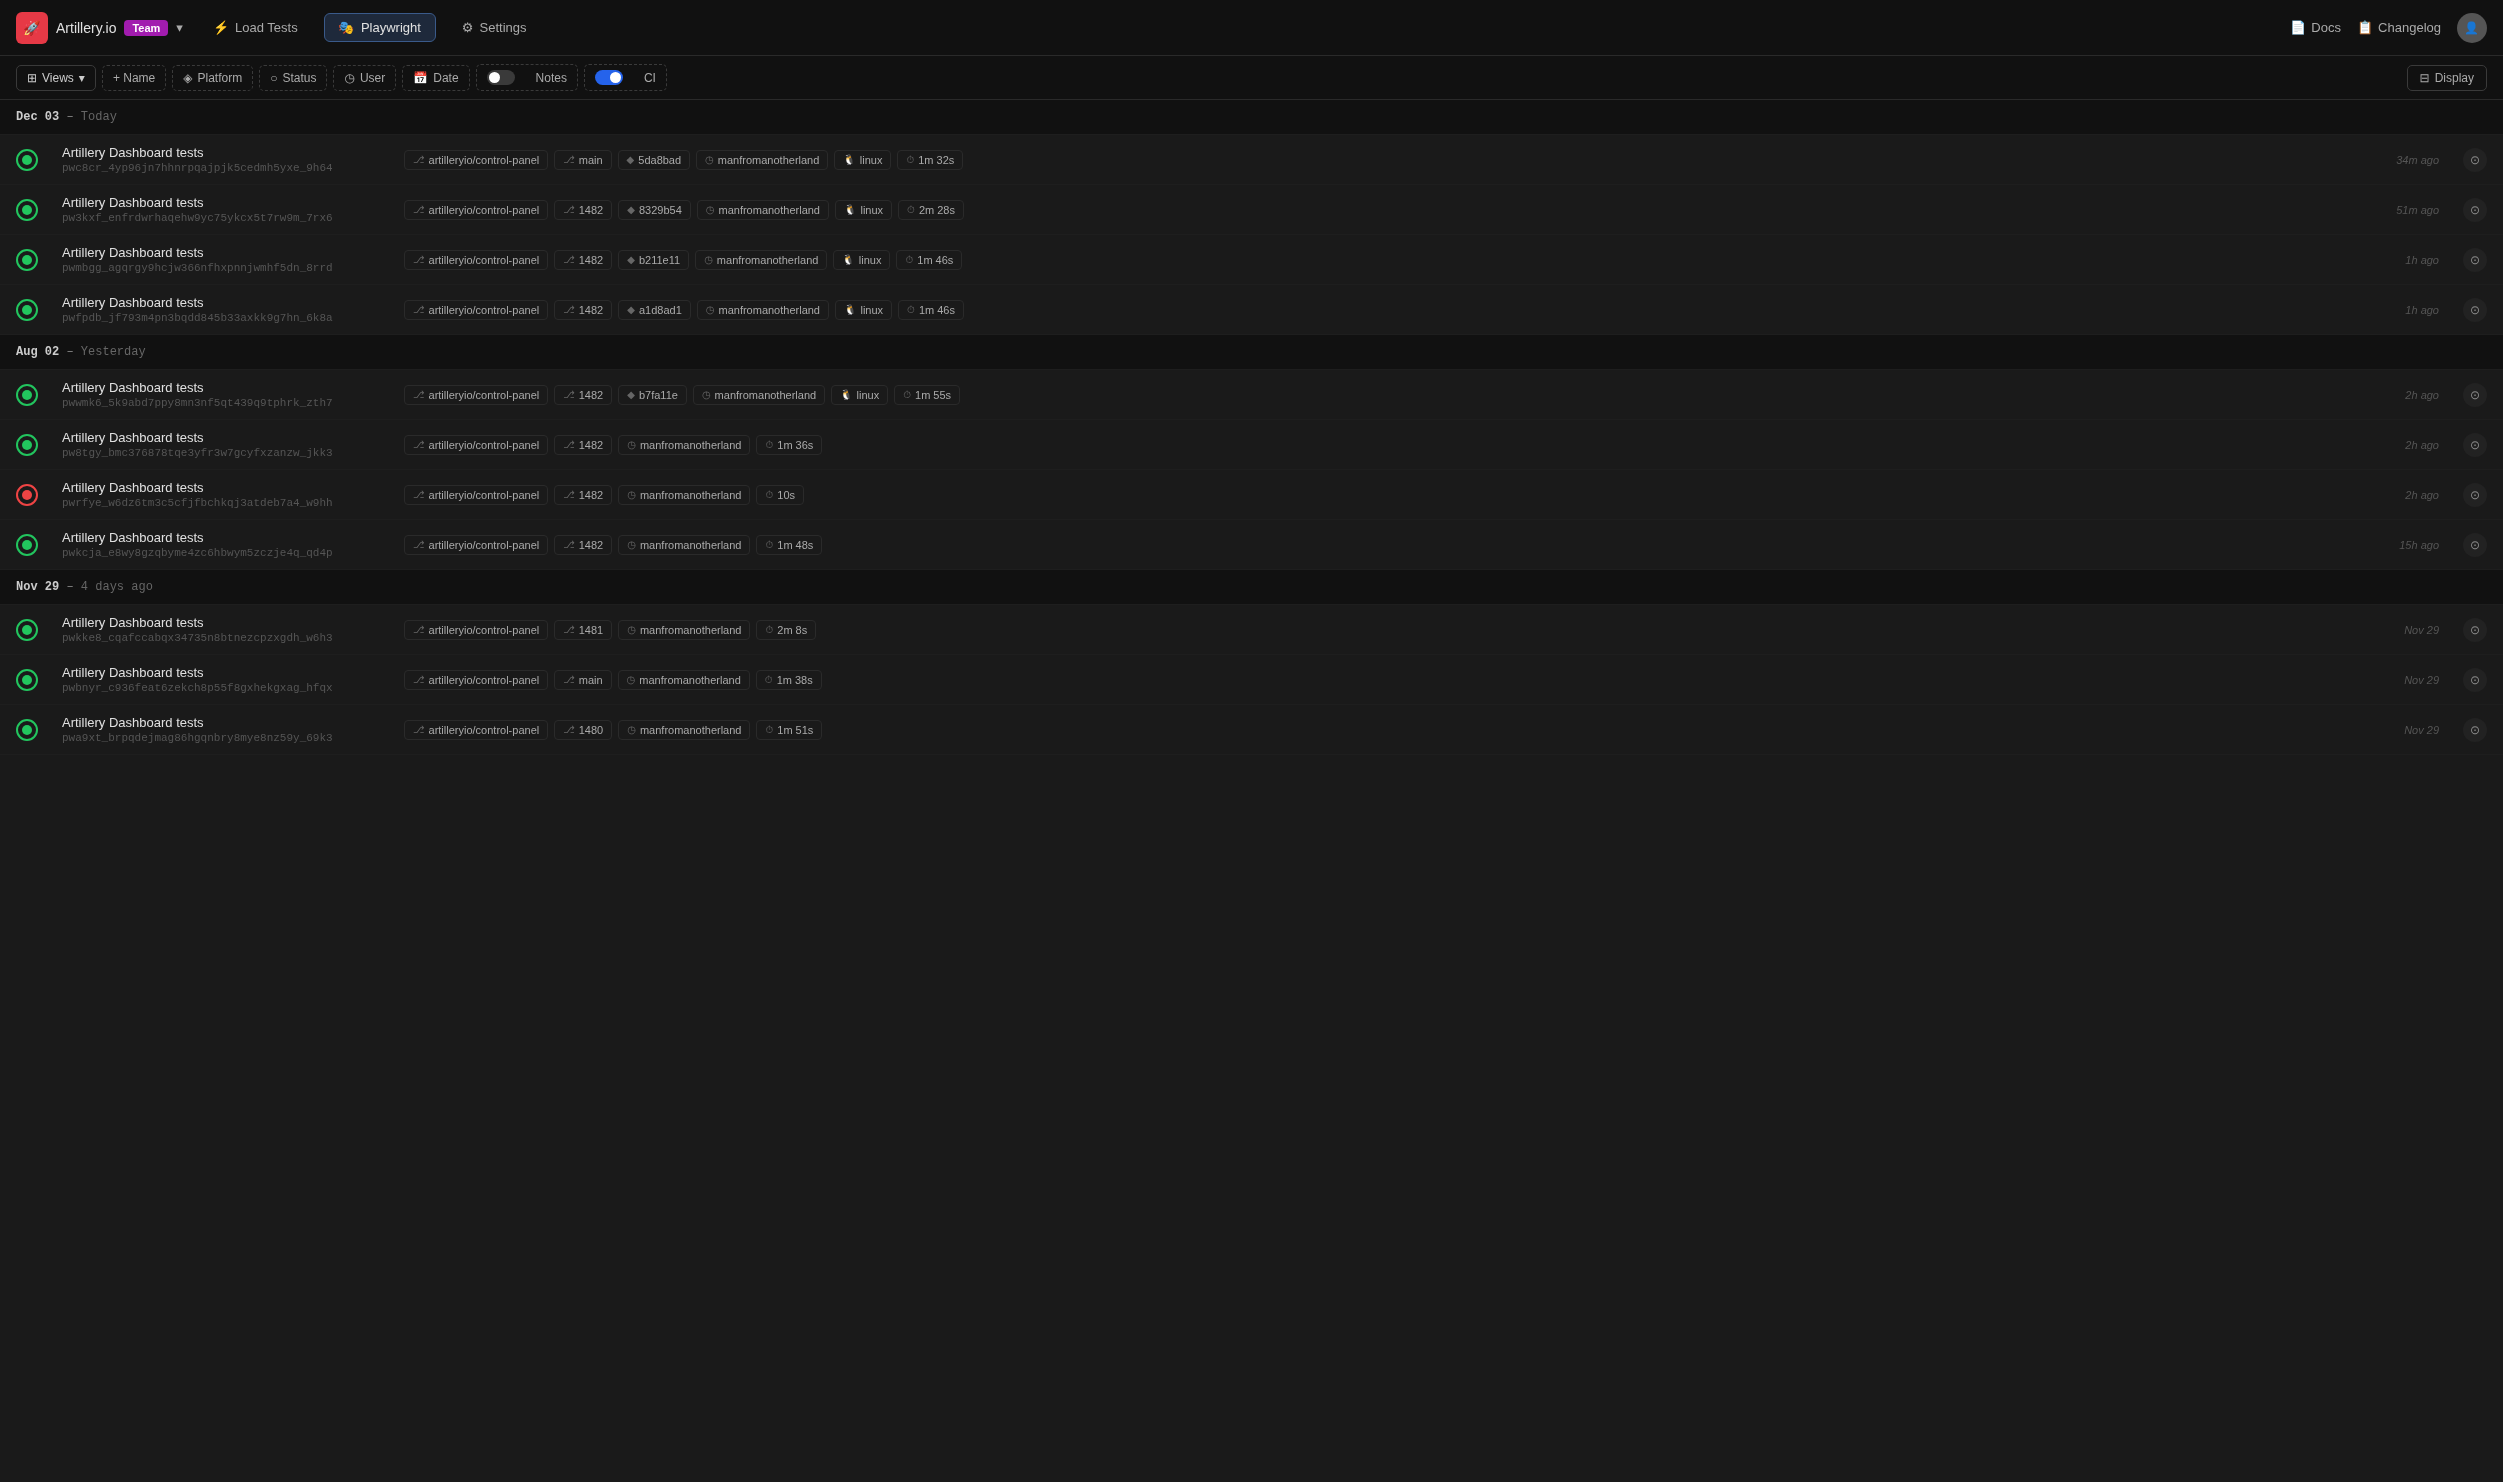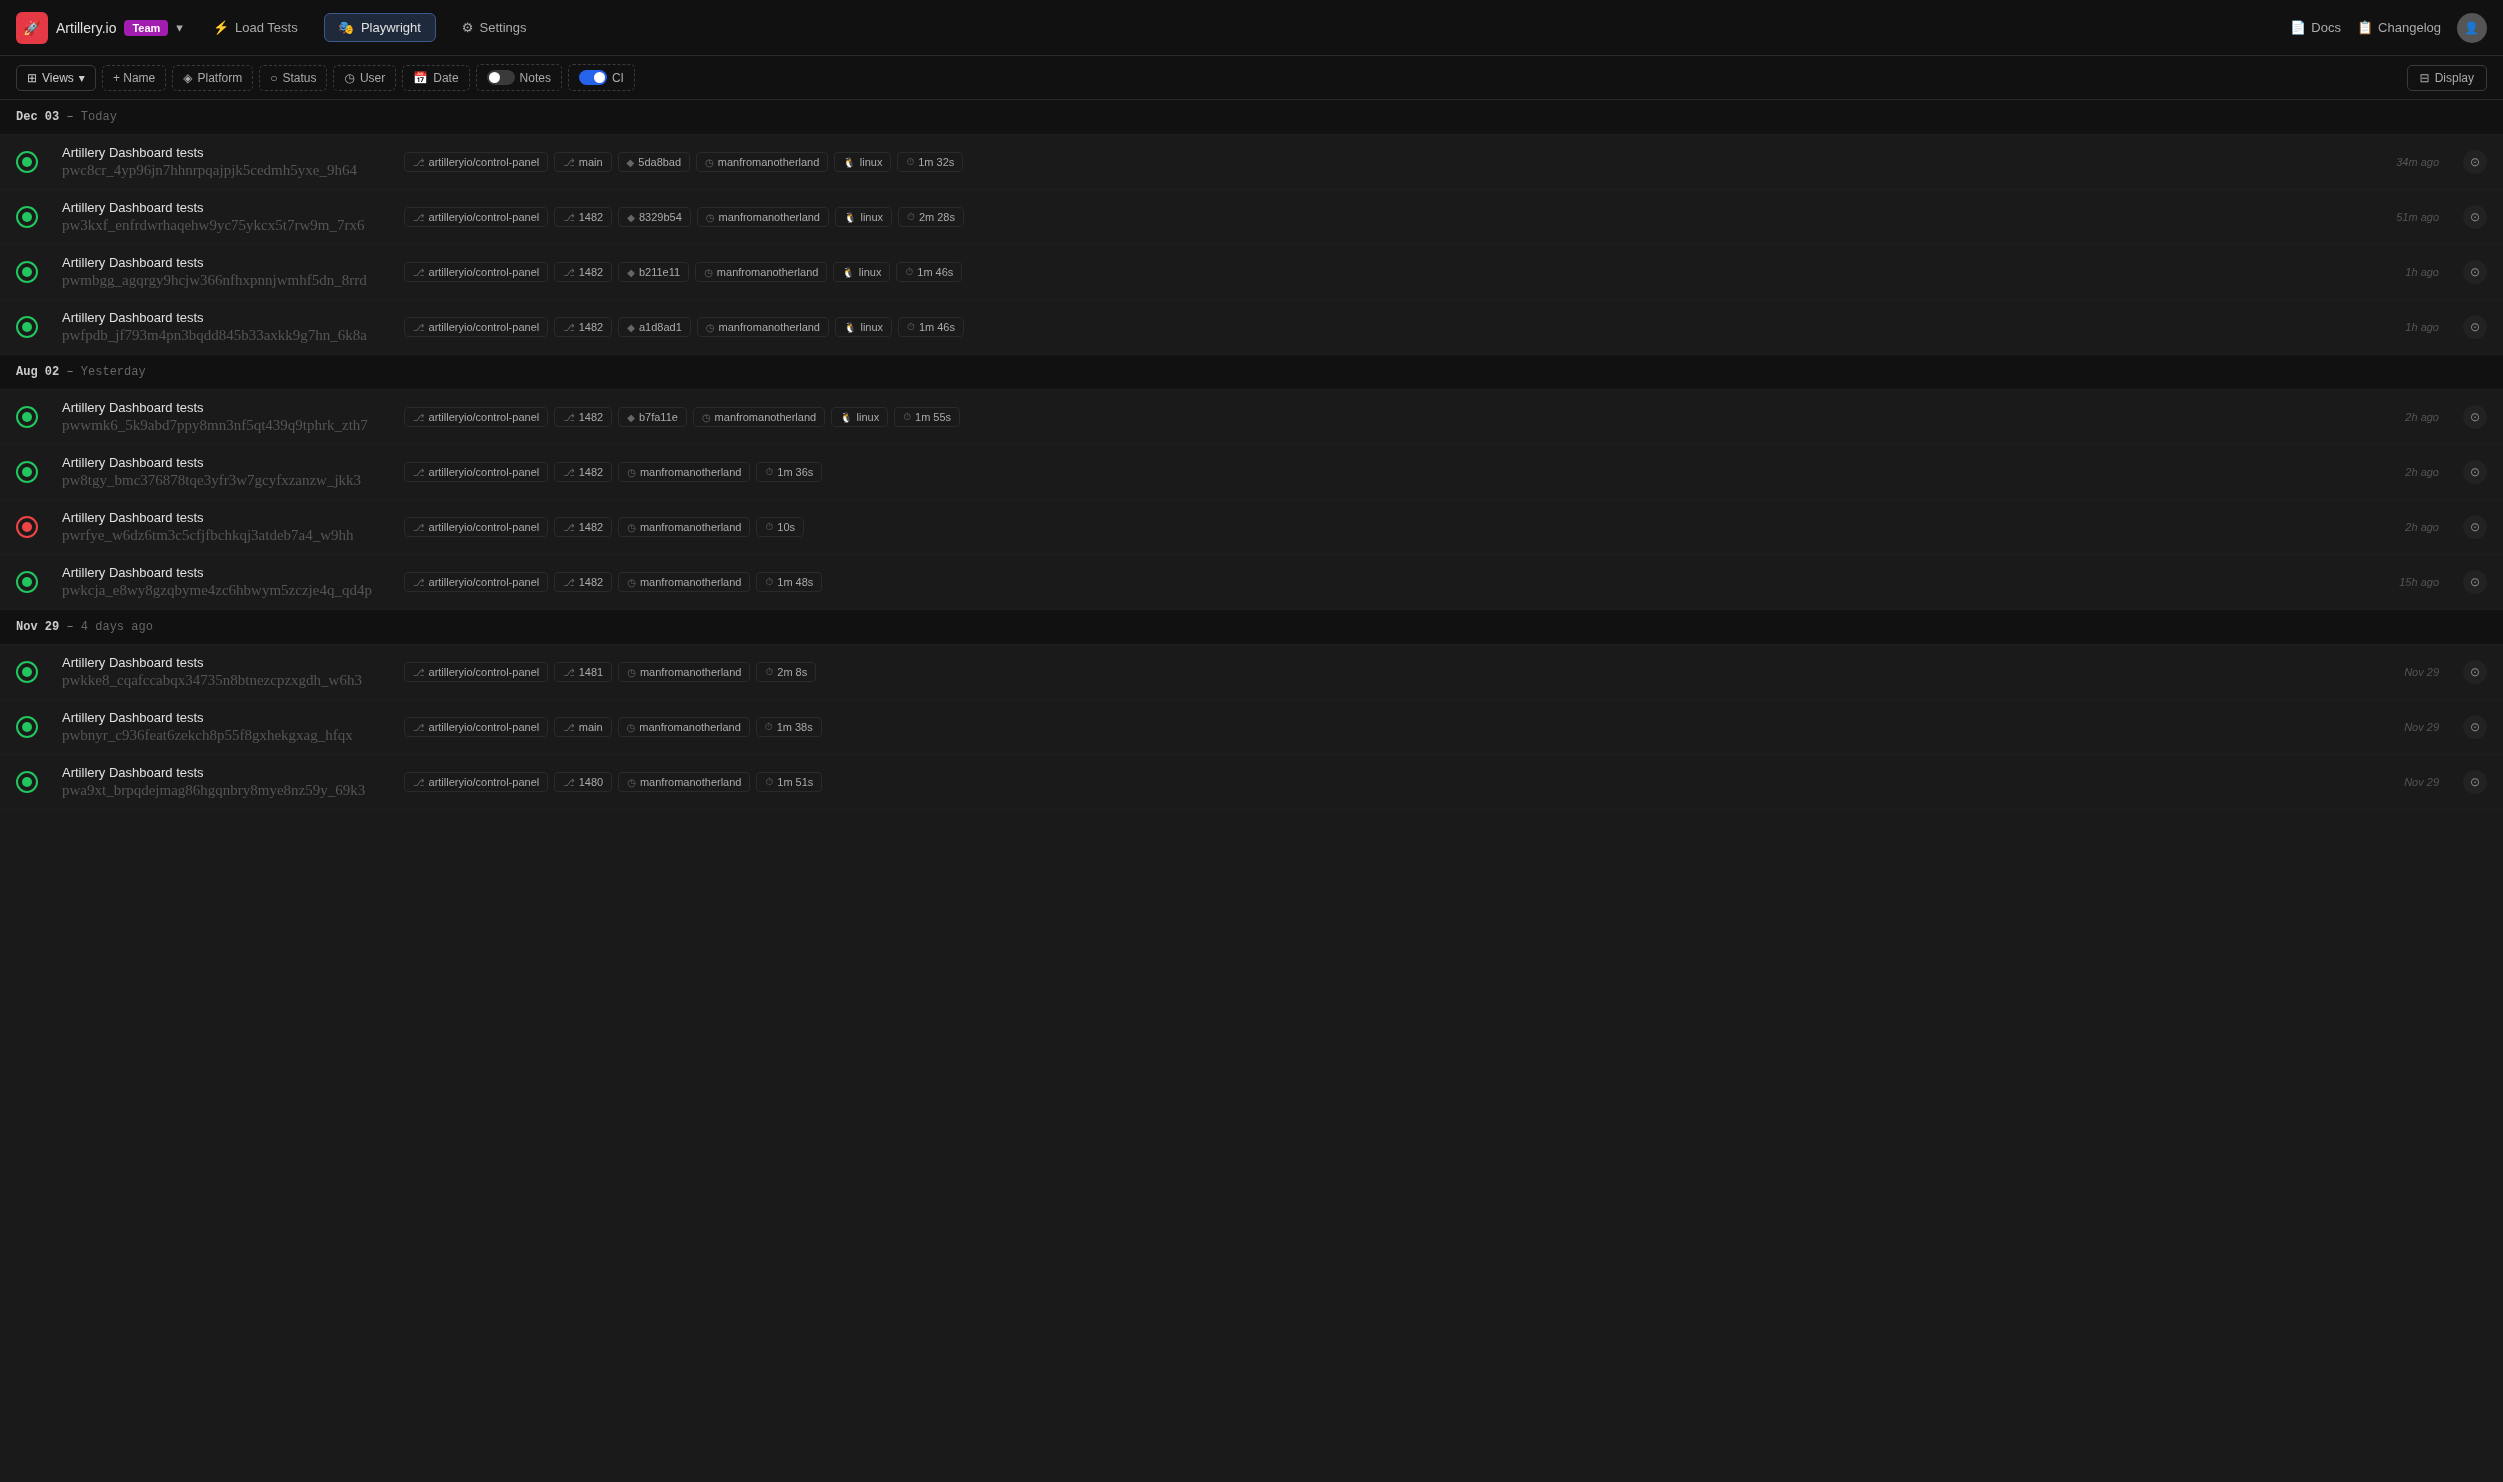--- a/index.html
+++ b/index.html
@@ -122,21 +122,21 @@
       background: transparent;
       color: #aaa;
     }
     .toolbar-btn.views-btn {
       border: 1px solid #3a3a3a;
       color: #ccc;
     }
     .toggle-group {
       display: flex;
       align-items: center;
-      gap: 5px;
+      gap: 21px;
       padding: 5px 10px;
       border-radius: 5px;
       border: 1px dashed #3a3a3a;
       background: transparent;
       color: #aaa;
       font-size: 12px;
       cursor: pointer;
     }
     .toggle {
       width: 28px;
@@ -215,24 +215,24 @@
     .test-info {
       flex: 0 0 318px;
       min-width: 0;
     }
     .test-name {
       font-size: 13px;
       font-weight: 500;
       color: #e0e0e0;
     }
     .test-id {
-      font-size: 15px;
+      font-size: 11px;
       color: #555;
       margin-top: 2px;
-      font-family: Liberation Serif, serif;
+      font-family: Liberation Mono, monospace;
     }
     .test-meta {
       display: flex;
       align-items: center;
       gap: 6px;
       flex: 1;
       flex-wrap: wrap;
     }
     .meta-pill {
       display: flex;

